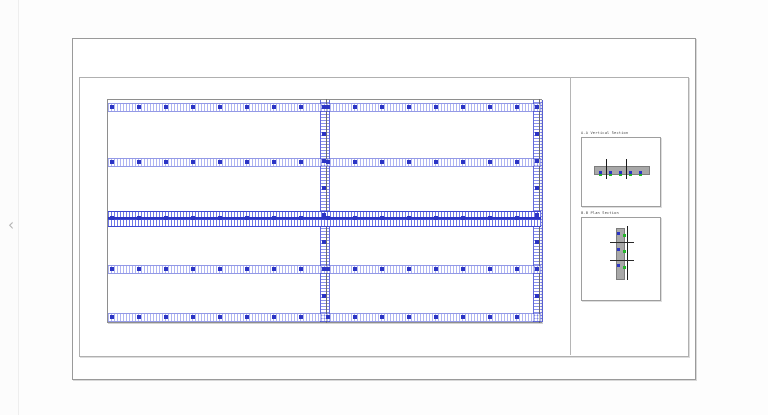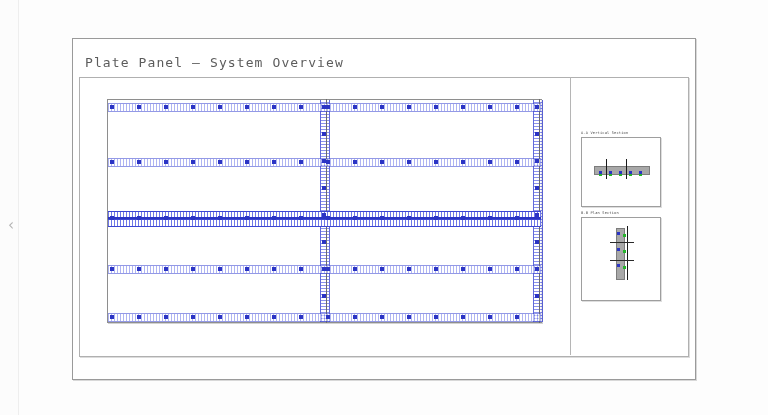--- a/index.html
+++ b/index.html
@@ -132,21 +132,20 @@
 <body>
 
 <div id="app-root">
 
   <div id="left-rail">
     <div id="collapse-chevron">‹</div>
   </div>
 
   <div id="sheet">
 
-    <div id="sheet-title">Plate Panel  —  System Overview</div>
 
     <div id="content-frame"></div>
     <div id="frame-split"></div>
 
     <div id="plan-view">
       <div id="plan-outline"></div>
       <div id="plan-members">
           <div class="vband" style="left: 213px; width: 8px;"></div>
           <div class="vband" style="left: 426px; width: 8px;"></div>
           <div class="vweb" style="left: 219px;"></div>

